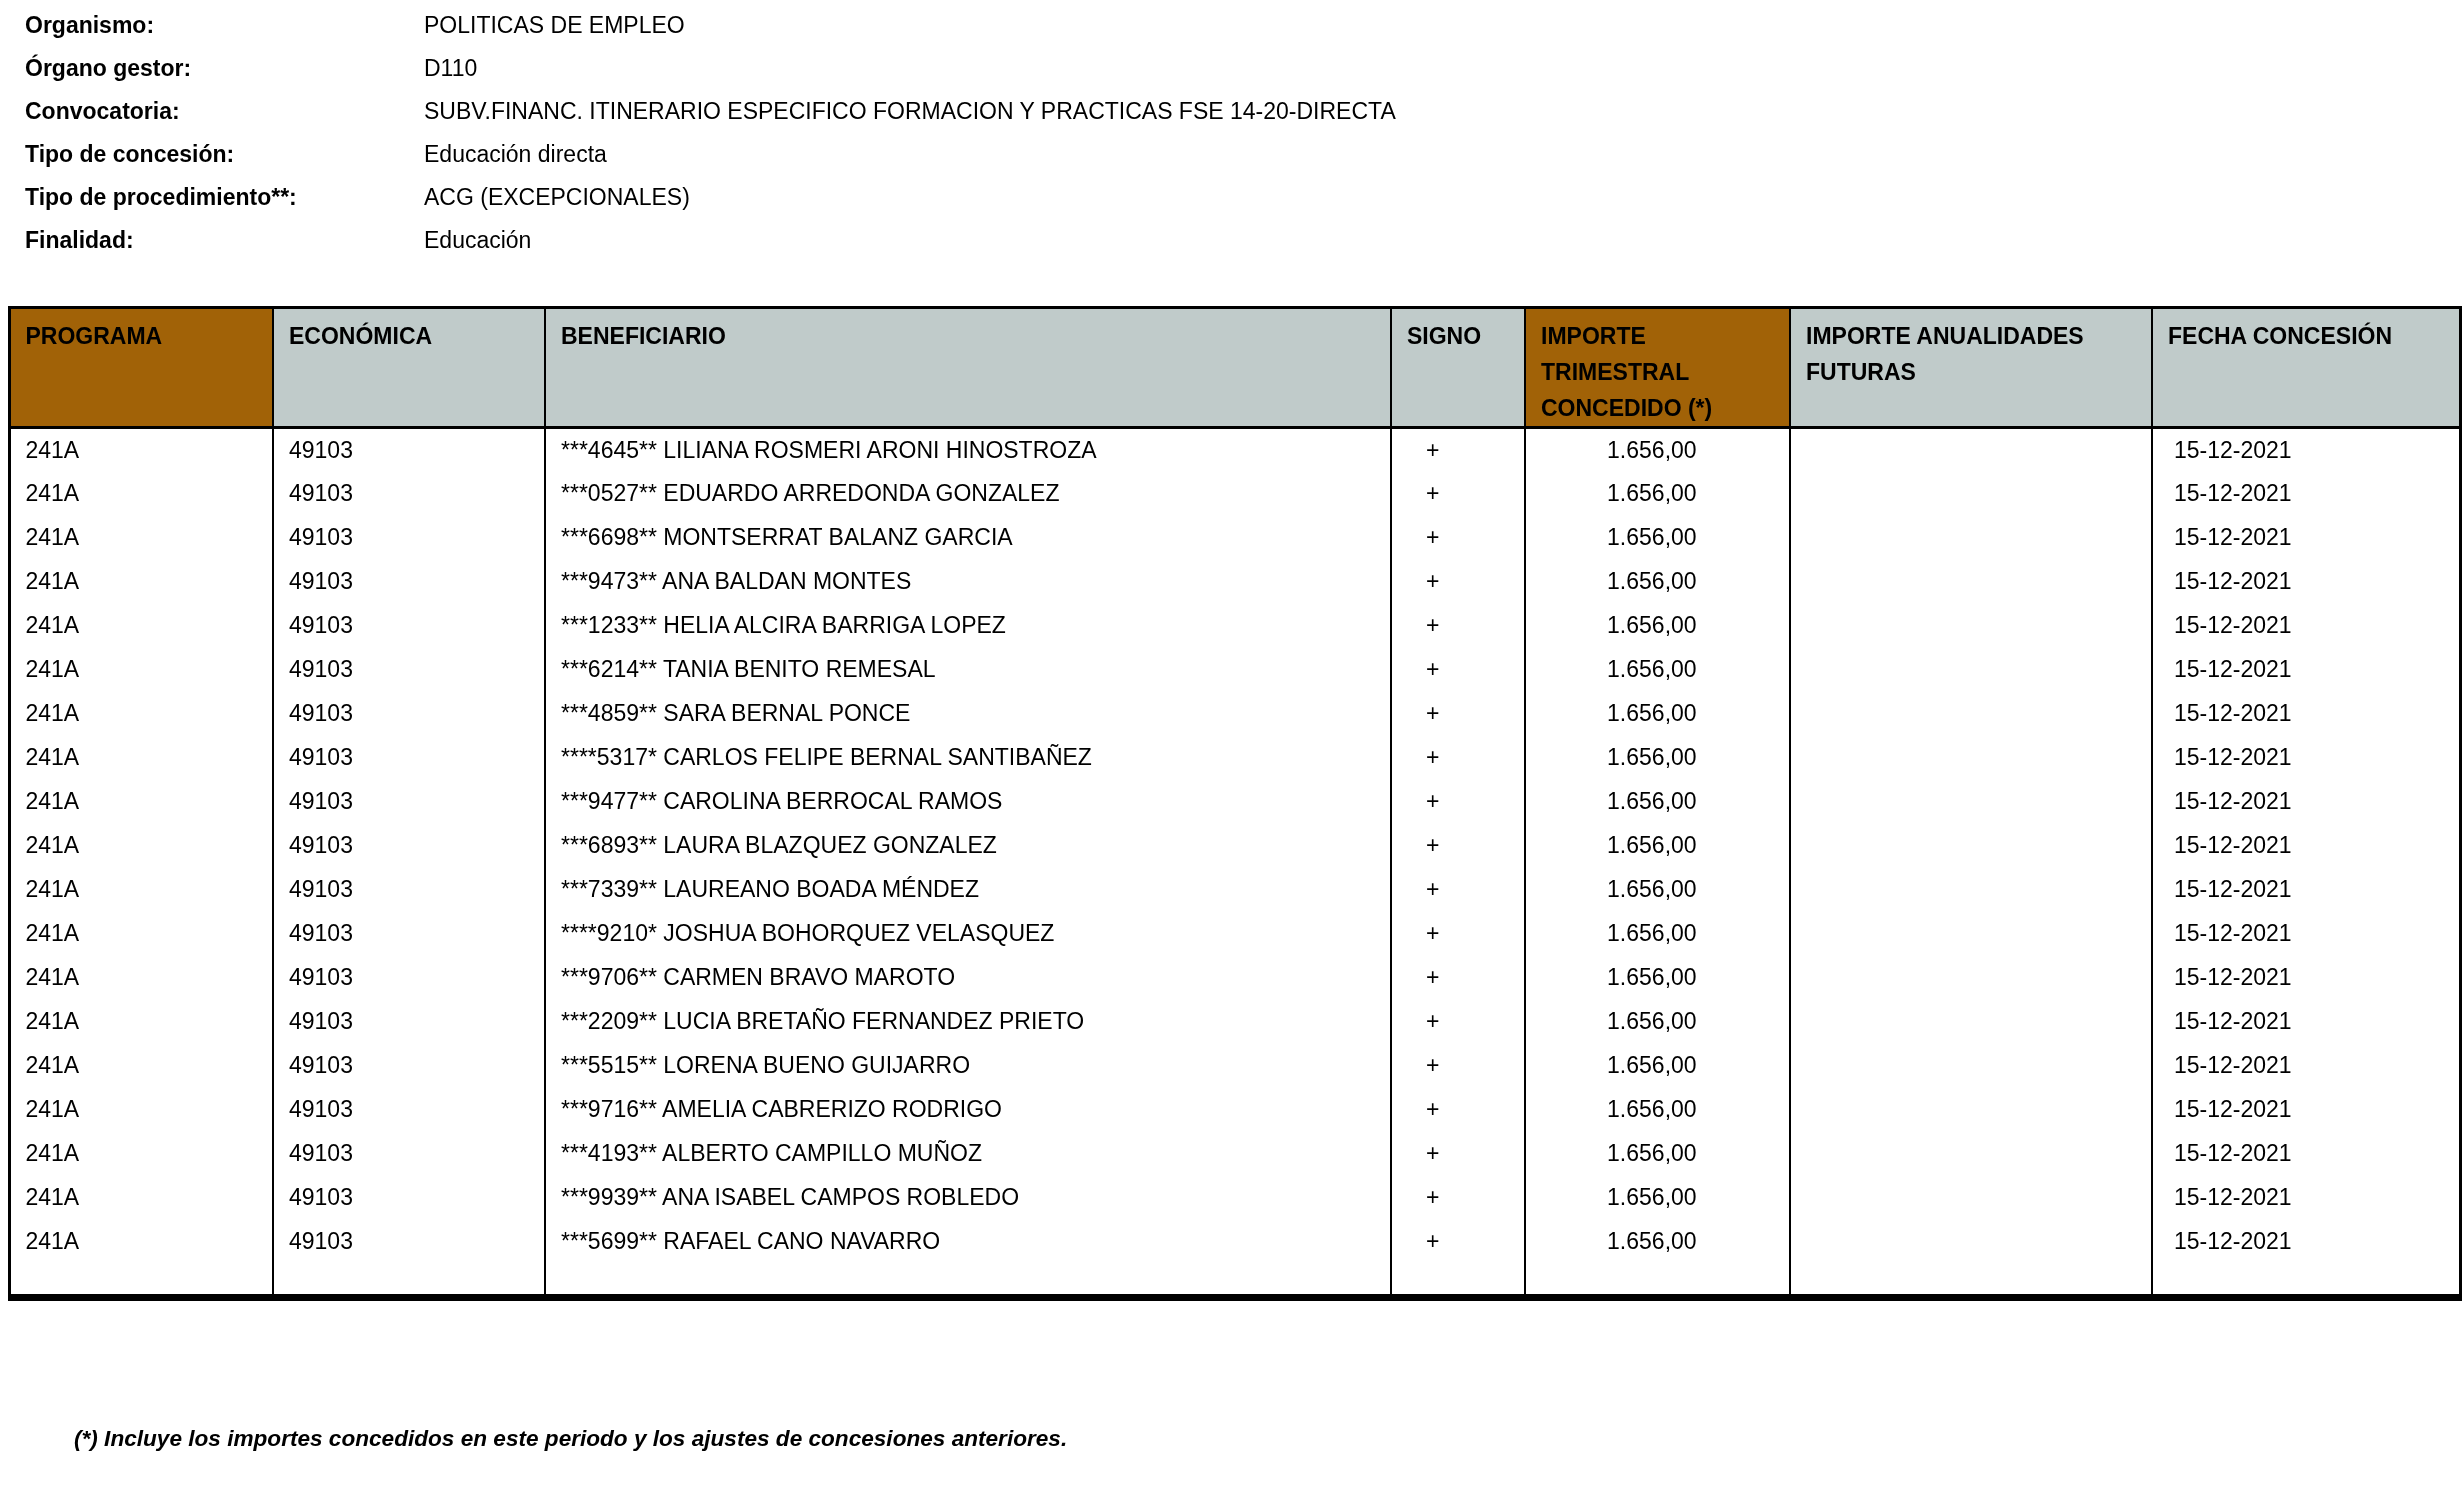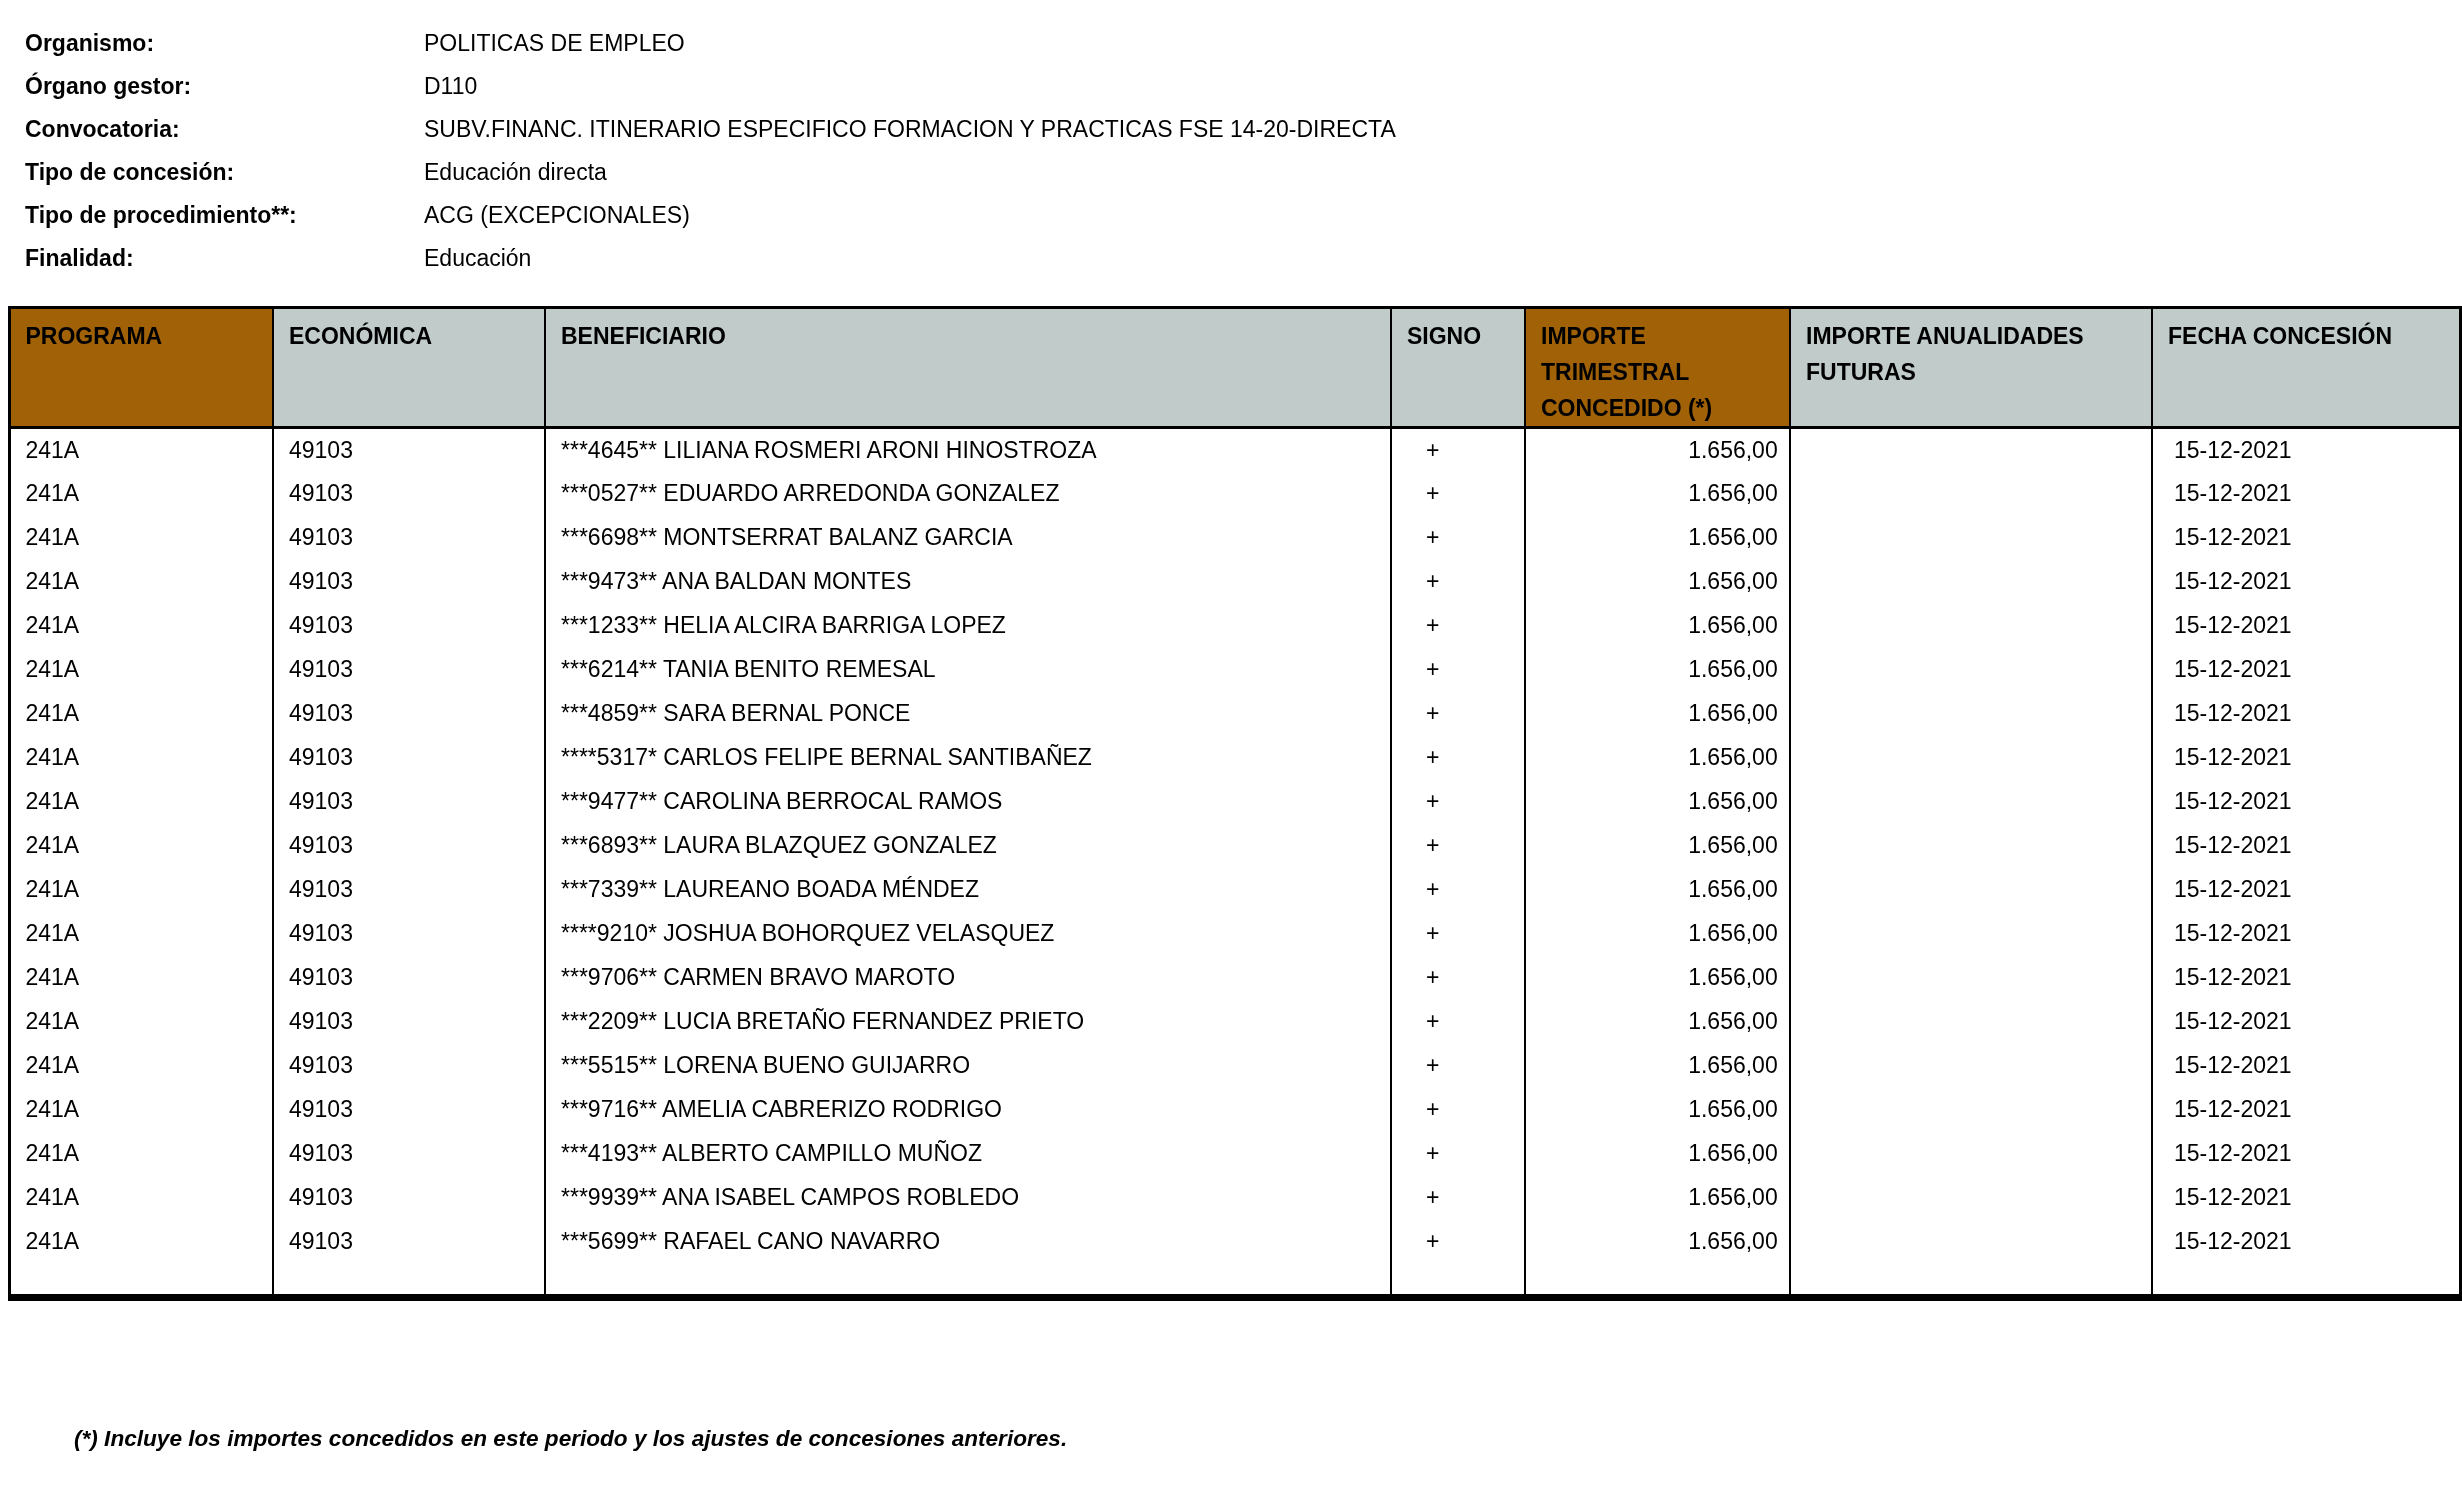--- a/index.html
+++ b/index.html
@@ -11,21 +11,21 @@
     width: 2462px;
     height: 1508px;
     position: relative;
     font-family: "Liberation Sans", sans-serif;
     color: #000000;
   }
   
   .meta {
     position: absolute;
     left: 25px;
-    top: 22px;
+    top: 4px;
   }
   .meta-row {
     display: flex;
     height: 43px;
     align-items: center;
     font-size: 23px;
   }
   .meta-label {
     font-weight: bold;
     width: 354px;
@@ -78,21 +78,21 @@
     vertical-align: middle;
     padding: 0 0 0 15px;
     box-sizing: border-box;
     white-space: nowrap;
     overflow: hidden;
   }
   tbody td:first-child { border-left: none; }
 
   td.col-signo  { padding-left: 34px; }
   td.col-importe {
-    text-align: right;
+    text-align: center;
     padding-left: 0;
     padding-right: 11.3px;
   }
   td.col-fecha  { padding-left: 21px; }
 
   tbody.filler td { height: 34px; }
 
   
   .notes {
     position: absolute;

